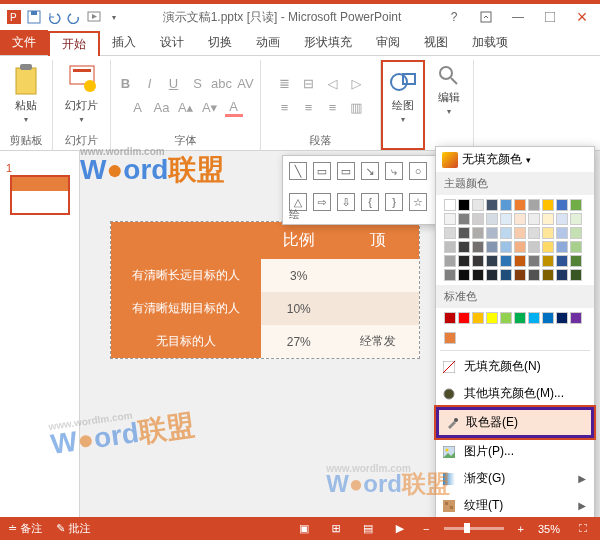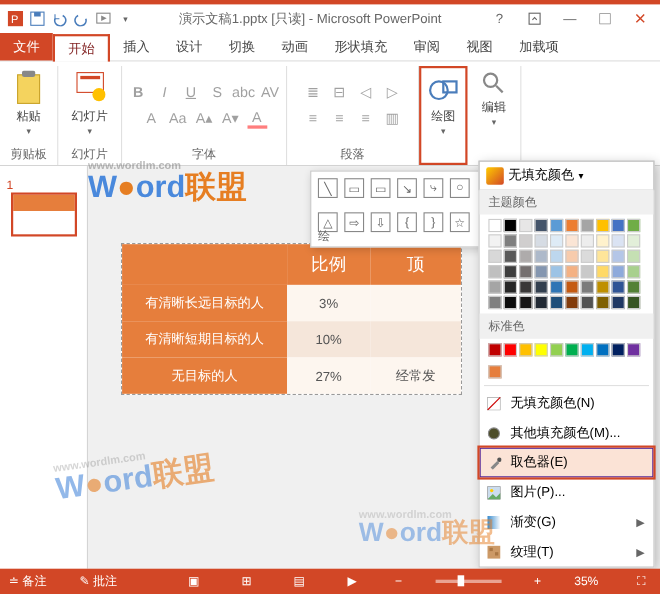--- a/index.html
+++ b/index.html
@@ -42,26 +42,26 @@
 .shapes-popup { position: absolute; left: 282px; top: 155px; width: 160px; height:70px; background: #fff; border: 1px solid #c6c6c6; box-shadow: 2px 2px 8px rgba(0,0,0,0.2); padding: 6px; display:flex; flex-wrap:wrap; gap:6px;}
 .shape-item { width:18px; height:18px; border:1px solid #888; display:flex; align-items:center; justify-content:center; font-size:11px; color:#666;}
 .fill-dropdown { position: absolute; right: 5px; top: 146px; width: 160px; background: #fff; border: 1px solid #c6c6c6; box-shadow: 2px 2px 10px rgba(0,0,0,0.25); }
 .fill-header { display: flex; align-items: center; padding: 4px 6px; border: 1px solid #c6c6c6; margin:-1px; }
 .fill-header-icon { width:16px; height:16px; background: linear-gradient(135deg,#ffcc00,#d24726); margin-right:4px; border-radius:2px;}
 .fill-section-label { padding: 4px 8px; color: #666; font-size: 11px; background:#f0f0f0;}
 .color-grid { padding: 4px 8px; display: grid; grid-template-columns: repeat(10, 12px); gap: 2px; }
 .color-cell { width: 12px; height: 12px; border: 1px solid #ccc; }
 .std-colors { padding: 4px 8px; display: flex; gap: 2px; }
 .menu-item { padding: 5px 8px 5px 28px; display: flex; align-items: center; gap: 6px; cursor: pointer; position:relative;}
-.menu-item:hover, .menu-item.highlighted { background: #fbe3d6; border:1px solid #4c1d95; padding:4px 7px 4px 27px;}
+.menu-item:hover, .menu-item.highlighted { background: #fbe3d6; border:3px solid #4c1d95; padding:4px 7px 4px 27px;}
 .menu-item.highlighted { outline: 2px solid #d24726; outline-offset: 0px;}
 .menu-icon { width:14px; height:14px; position:absolute; left:6px; display:flex; align-items:center; justify-content:center;}
 .menu-arrow { margin-left: auto; color:#666; font-size:10px;}
 .sep { height:1px; background:#e0e0e0; margin:2px 4px;}
-.statusbar { height: 23px; background: #d24726; color: #fff; display: flex; align-items: center; padding: 0 8px; font-size: 11px; gap: 30px; position:absolute; bottom:0; width:100%;}
+.statusbar { height: 23px; background: #d24726; color: #fff; display: flex; align-items: center; padding: 0 8px; font-size: 11px; gap: 14px; position:absolute; bottom:0; width:100%;}
 .statusbar .spacer { flex: 1; }
 .view-btn { width:18px; height:14px; display:flex; align-items:center; justify-content:center; color:#fff;}
 .zoom-slider { width:60px; height:3px; background: rgba(255,255,255,0.5); position:relative;}
 .zoom-thumb { width:6px; height:10px; background:#fff; position:absolute; left:20px; top:-4px;}
 svg { display:block;}
 </style>
 </head>
 <body>
 
 <div class="titlebar">

